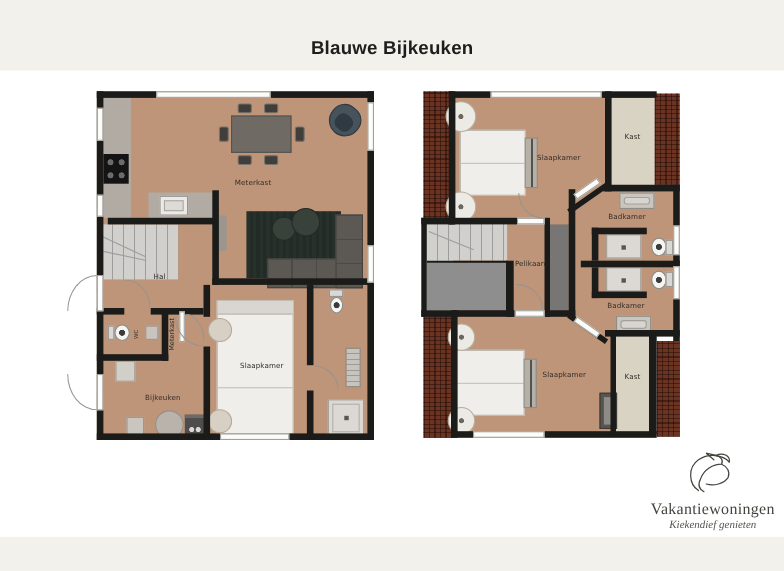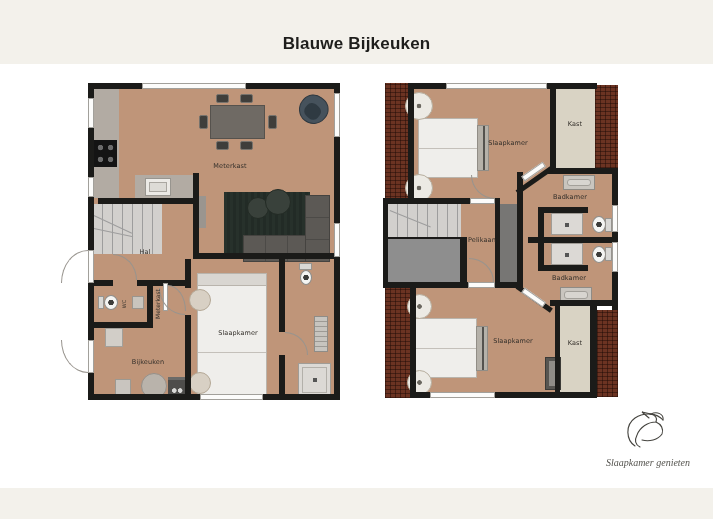--- a/index.html
+++ b/index.html
@@ -251,16 +251,17 @@
 
   <div id="logo">
     <svg width="52" height="42" viewBox="0 0 52 42">
       <g fill="none" stroke="#45443f" stroke-width="1.1" stroke-linecap="round">
         <path d="M13 36 C4 30 3 15 13 8 C22 2 35 3 41 10"></path>
         <path d="M41 10 C42 4 35 1 29 4 C33 5 36 8 34 12 C26 12 18 17 15 25 C12 31 14 35 18 37"></path>
         <path d="M34 12 C39 14 42 19 40 24 C36 30 27 32 20 30"></path>
         <path d="M29 4 L20 2 L27 8"></path>
       </g>
     </svg>
-    <div class="tag">Slaapkamer genieten</div>
+    <div class="l2">Vakantiewoningen</div>
+    <div class="tag">Kiekendief genieten</div>
   </div>
 
 </div>
 
 </body></html>

